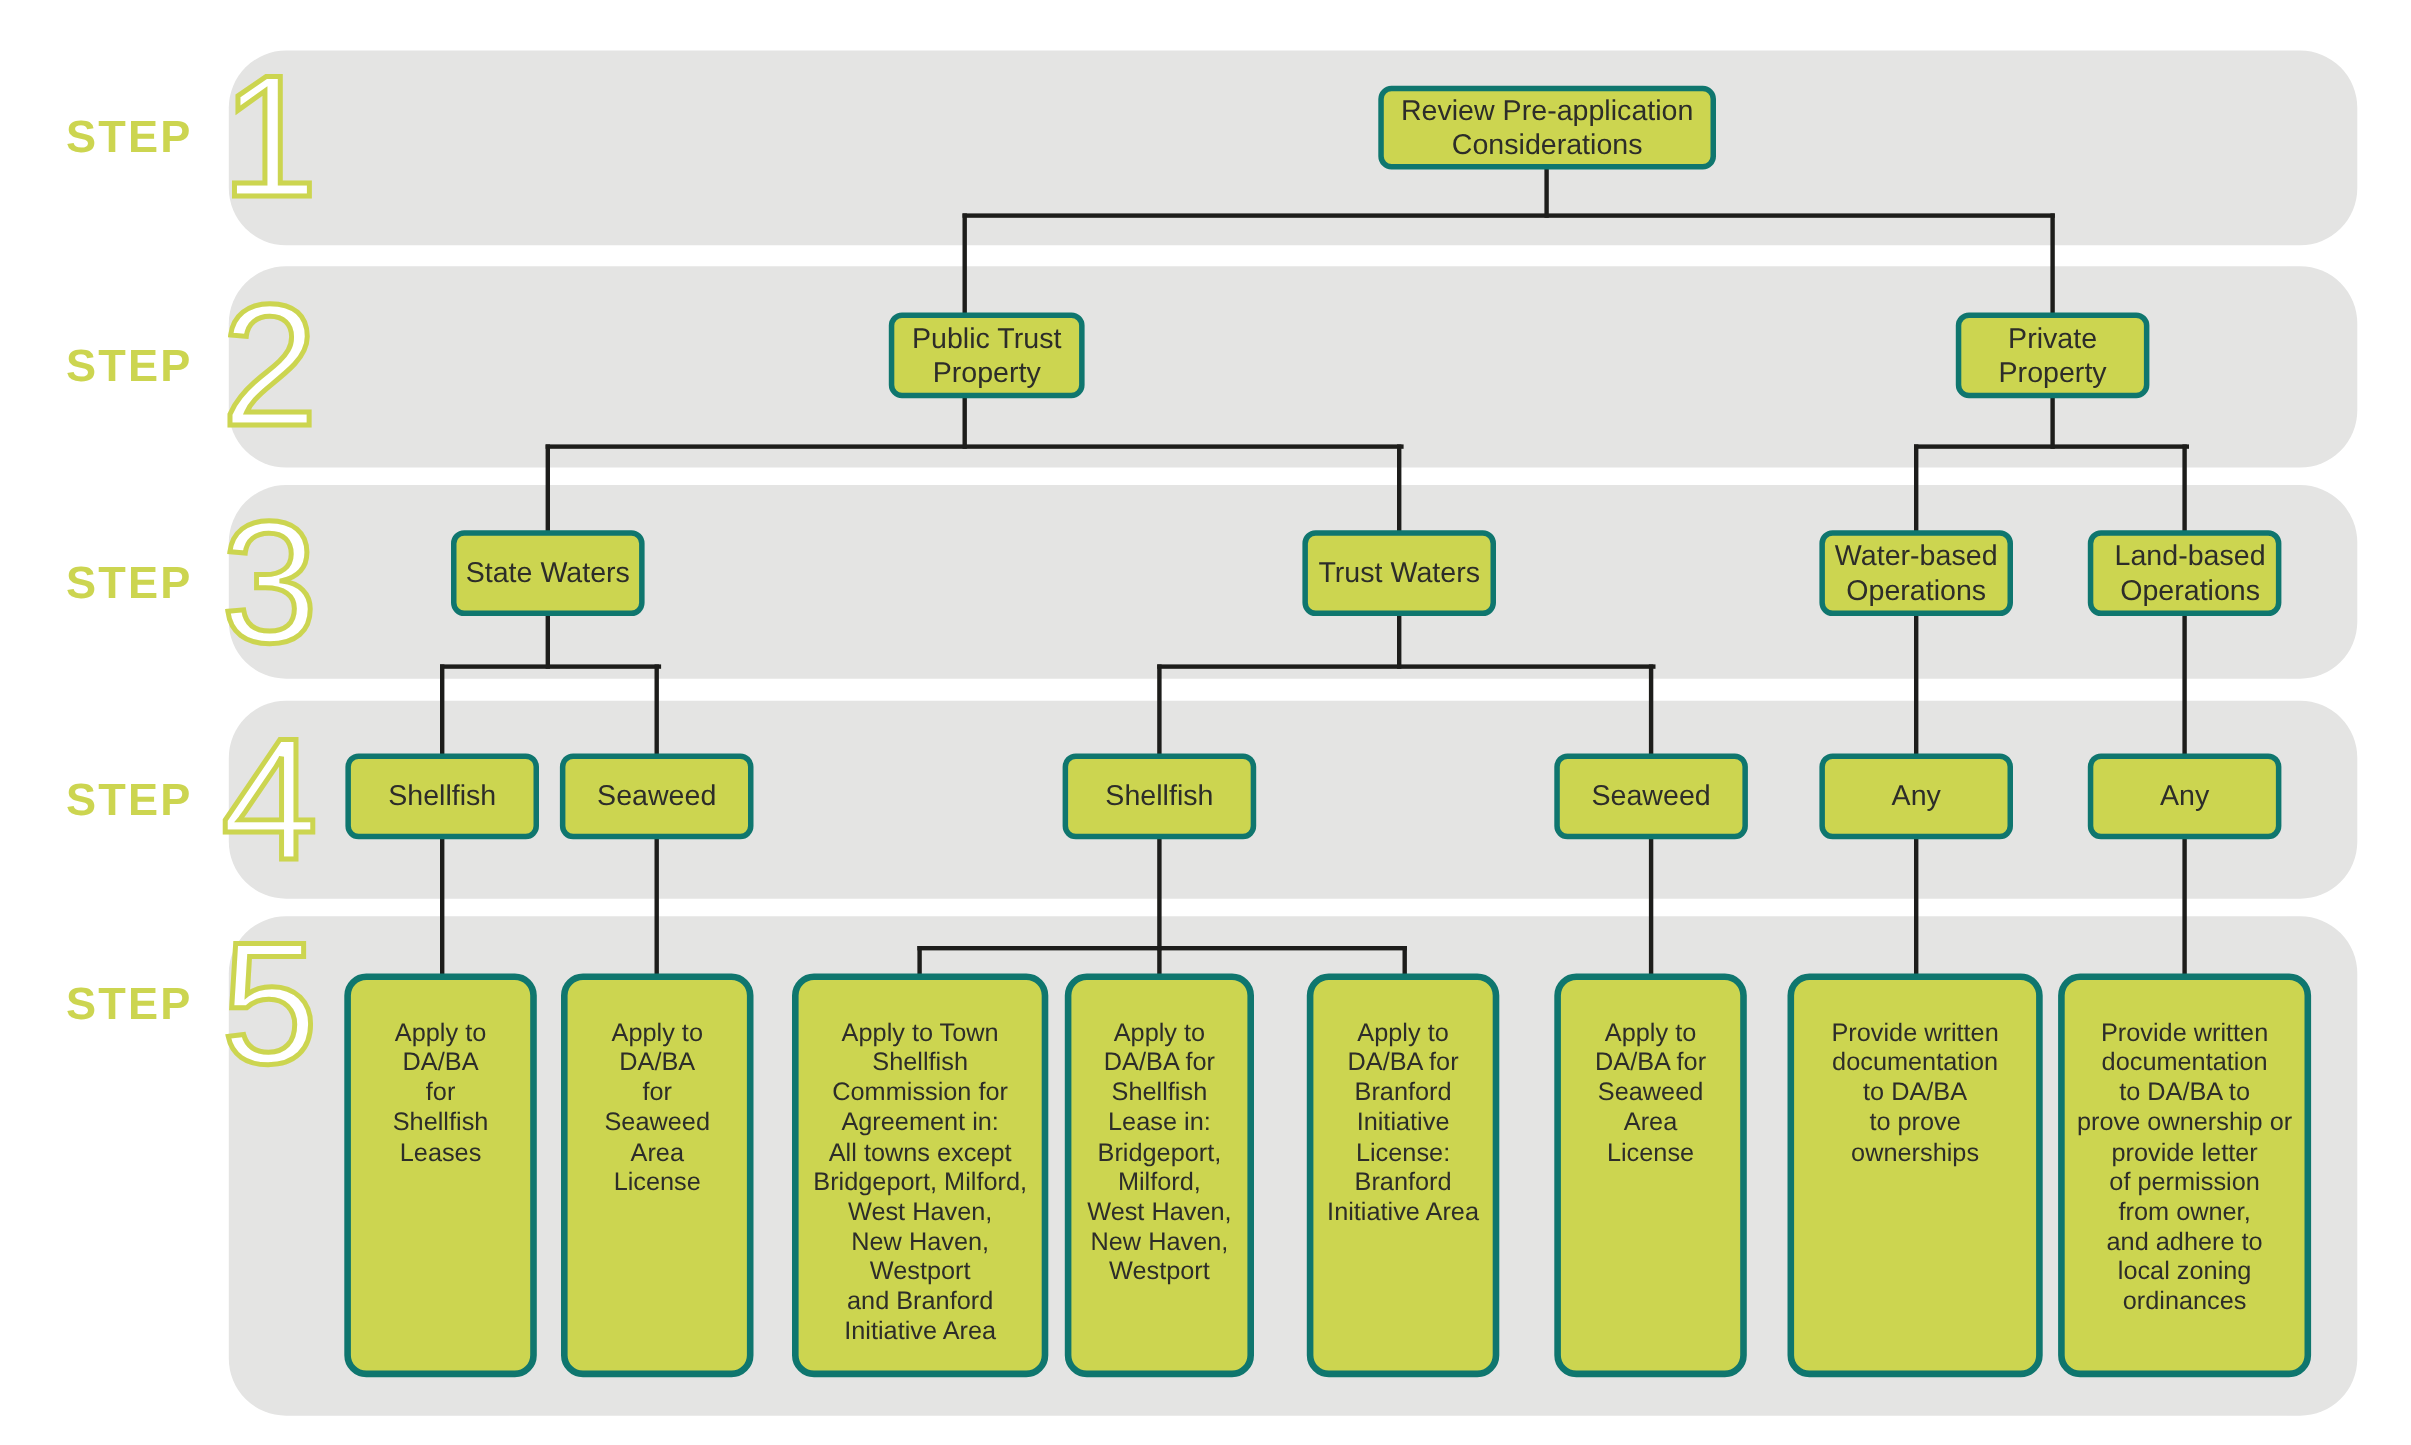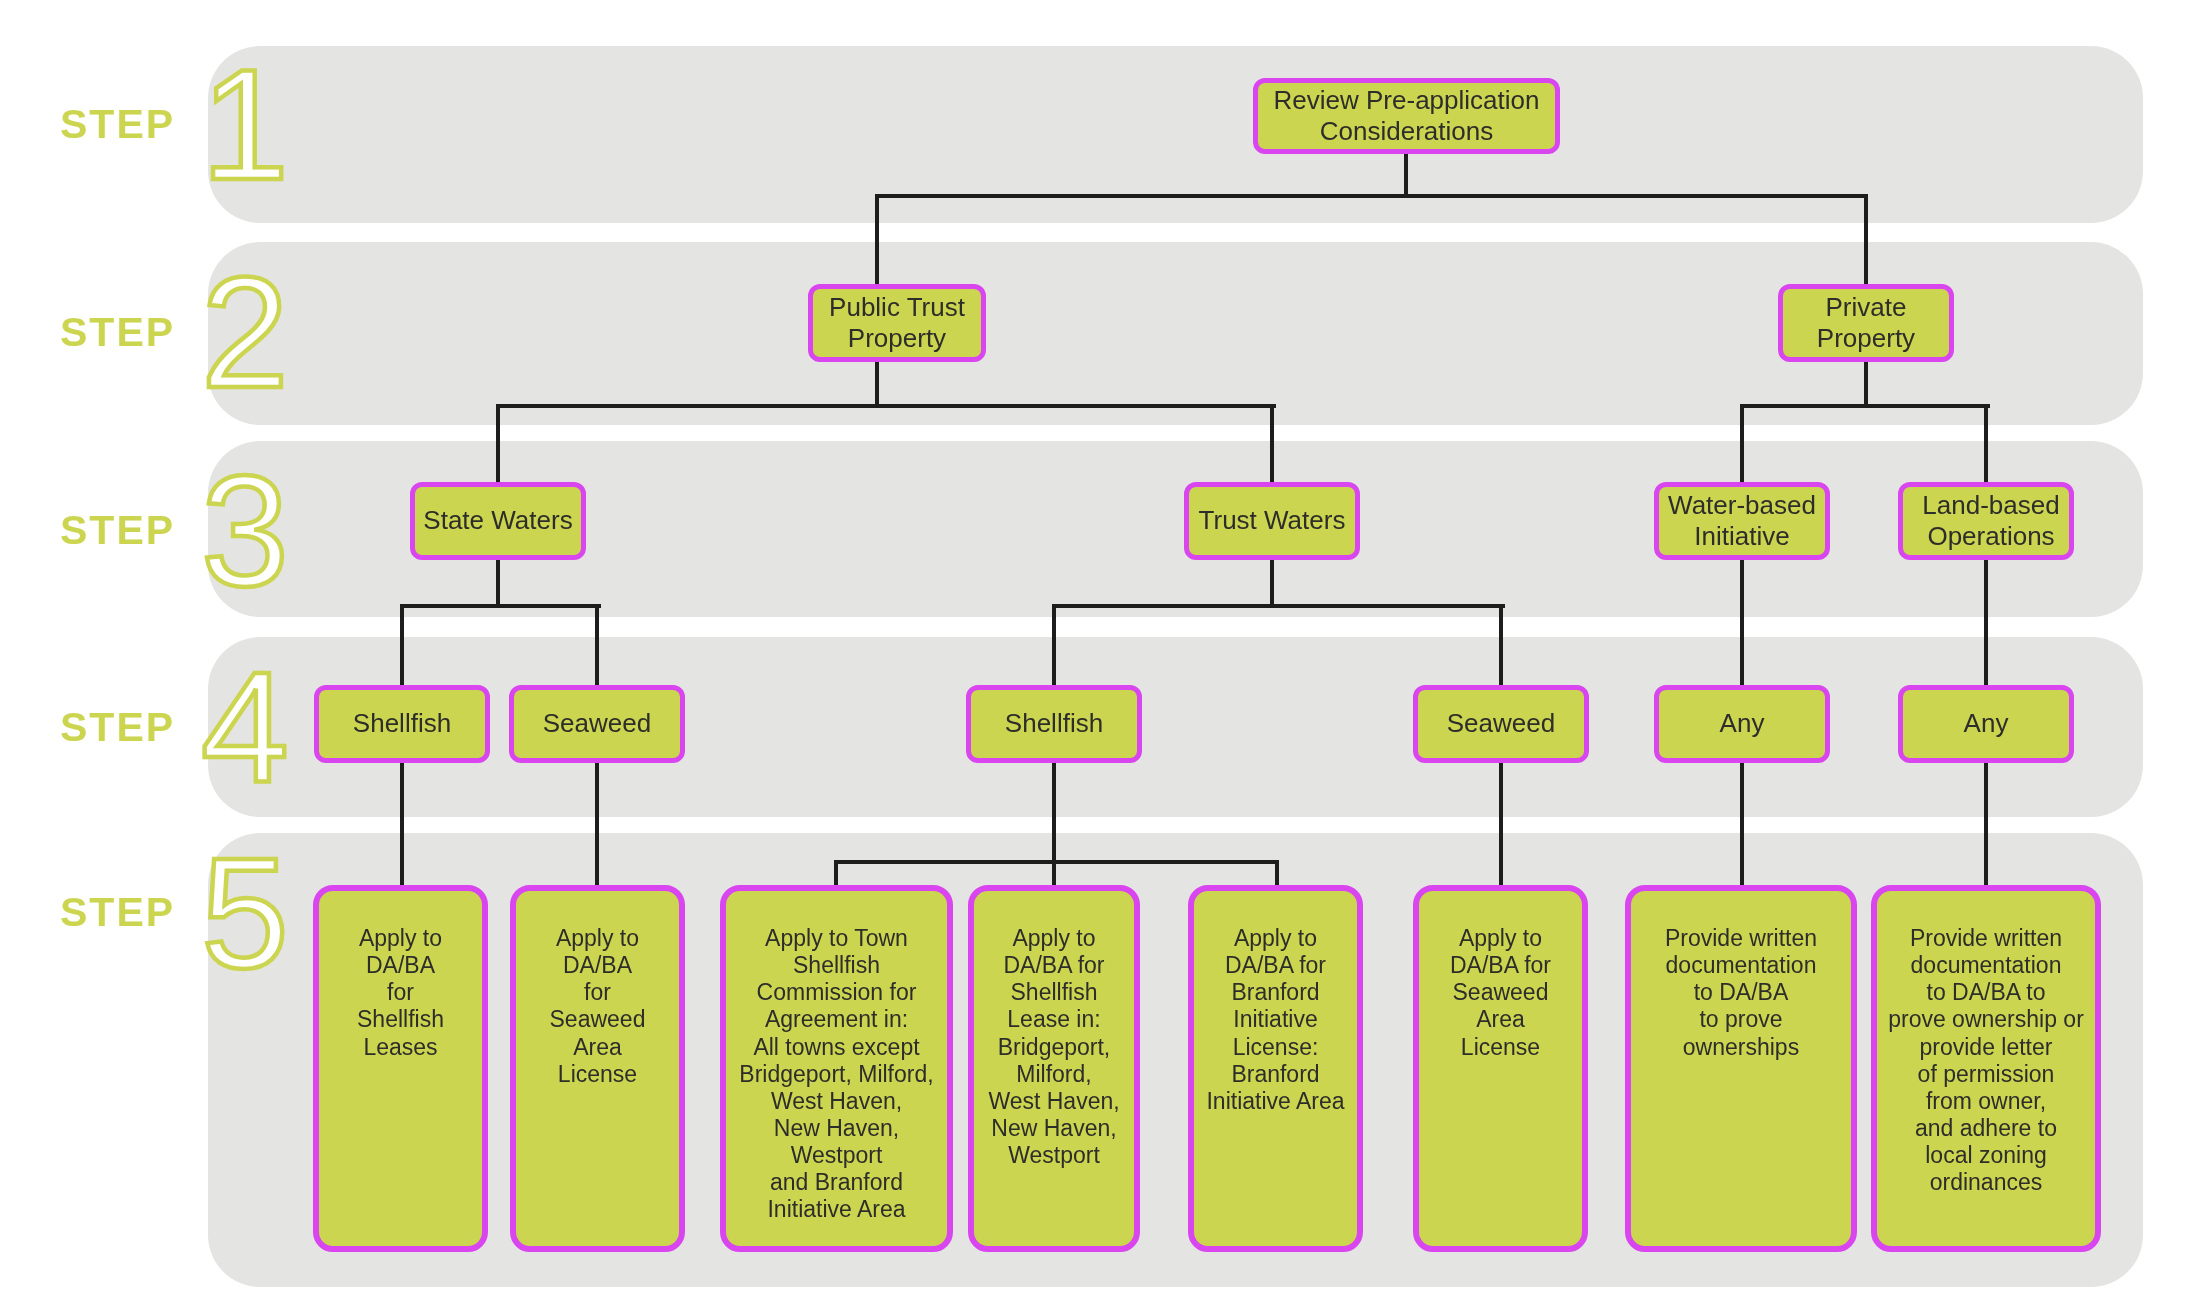--- a/index.html
+++ b/index.html
@@ -18,21 +18,21 @@
     font-size:41px; font-weight:bold; letter-spacing:2px; color:#ccd550;
     line-height:1;
   }
   .step-num {
     font-size:158px; line-height:1; font-weight:400; margin-left:10px;
     color:#ffffff; -webkit-text-stroke:4.5px #ccd550;
   }
   .line { position:absolute; background:#1d1d1b; z-index:3; }
   .node {
     position:absolute; z-index:4; box-sizing:border-box;
-    background:#ccd550; border:5px solid #d946ef; border-radius:12px;
+    background:#ccd550; border:5px solid #0f766e; border-radius:12px;
     display:flex; align-items:center; justify-content:center;
     text-align:center; color:#2d2d29;
   }
   .node .node-text { white-space:pre-line; font-size:26px; line-height:1.2; }
   .node.tall {
     border-radius:20px; border-width:6px;
     align-items:flex-start; padding:34px 4px 10px 4px;
   }
   .node.tall .node-text { font-size:23px; line-height:1.18; }
 </style>
@@ -124,21 +124,21 @@
   </div>
 
   <div class="node" style="left:410px;top:482px;width:176px;height:78px;">
     <span class="node-text">State Waters</span>
   </div>
   <div class="node" style="left:1184px;top:482px;width:176px;height:78px;">
     <span class="node-text">Trust Waters</span>
   </div>
   <div class="node" style="left:1654px;top:482px;width:176px;height:78px;">
     <span class="node-text">Water-based
-Initiative</span>
+Operations</span>
   </div>
   <div class="node" style="left:1898px;top:482px;width:176px;height:78px;padding-left:10px;">
     <span class="node-text">Land-based
 Operations</span>
   </div>
 
   <div class="node" style="left:314px;top:685px;width:176px;height:78px;">
     <span class="node-text">Shellfish</span>
   </div>
   <div class="node" style="left:509px;top:685px;width:176px;height:78px;">

